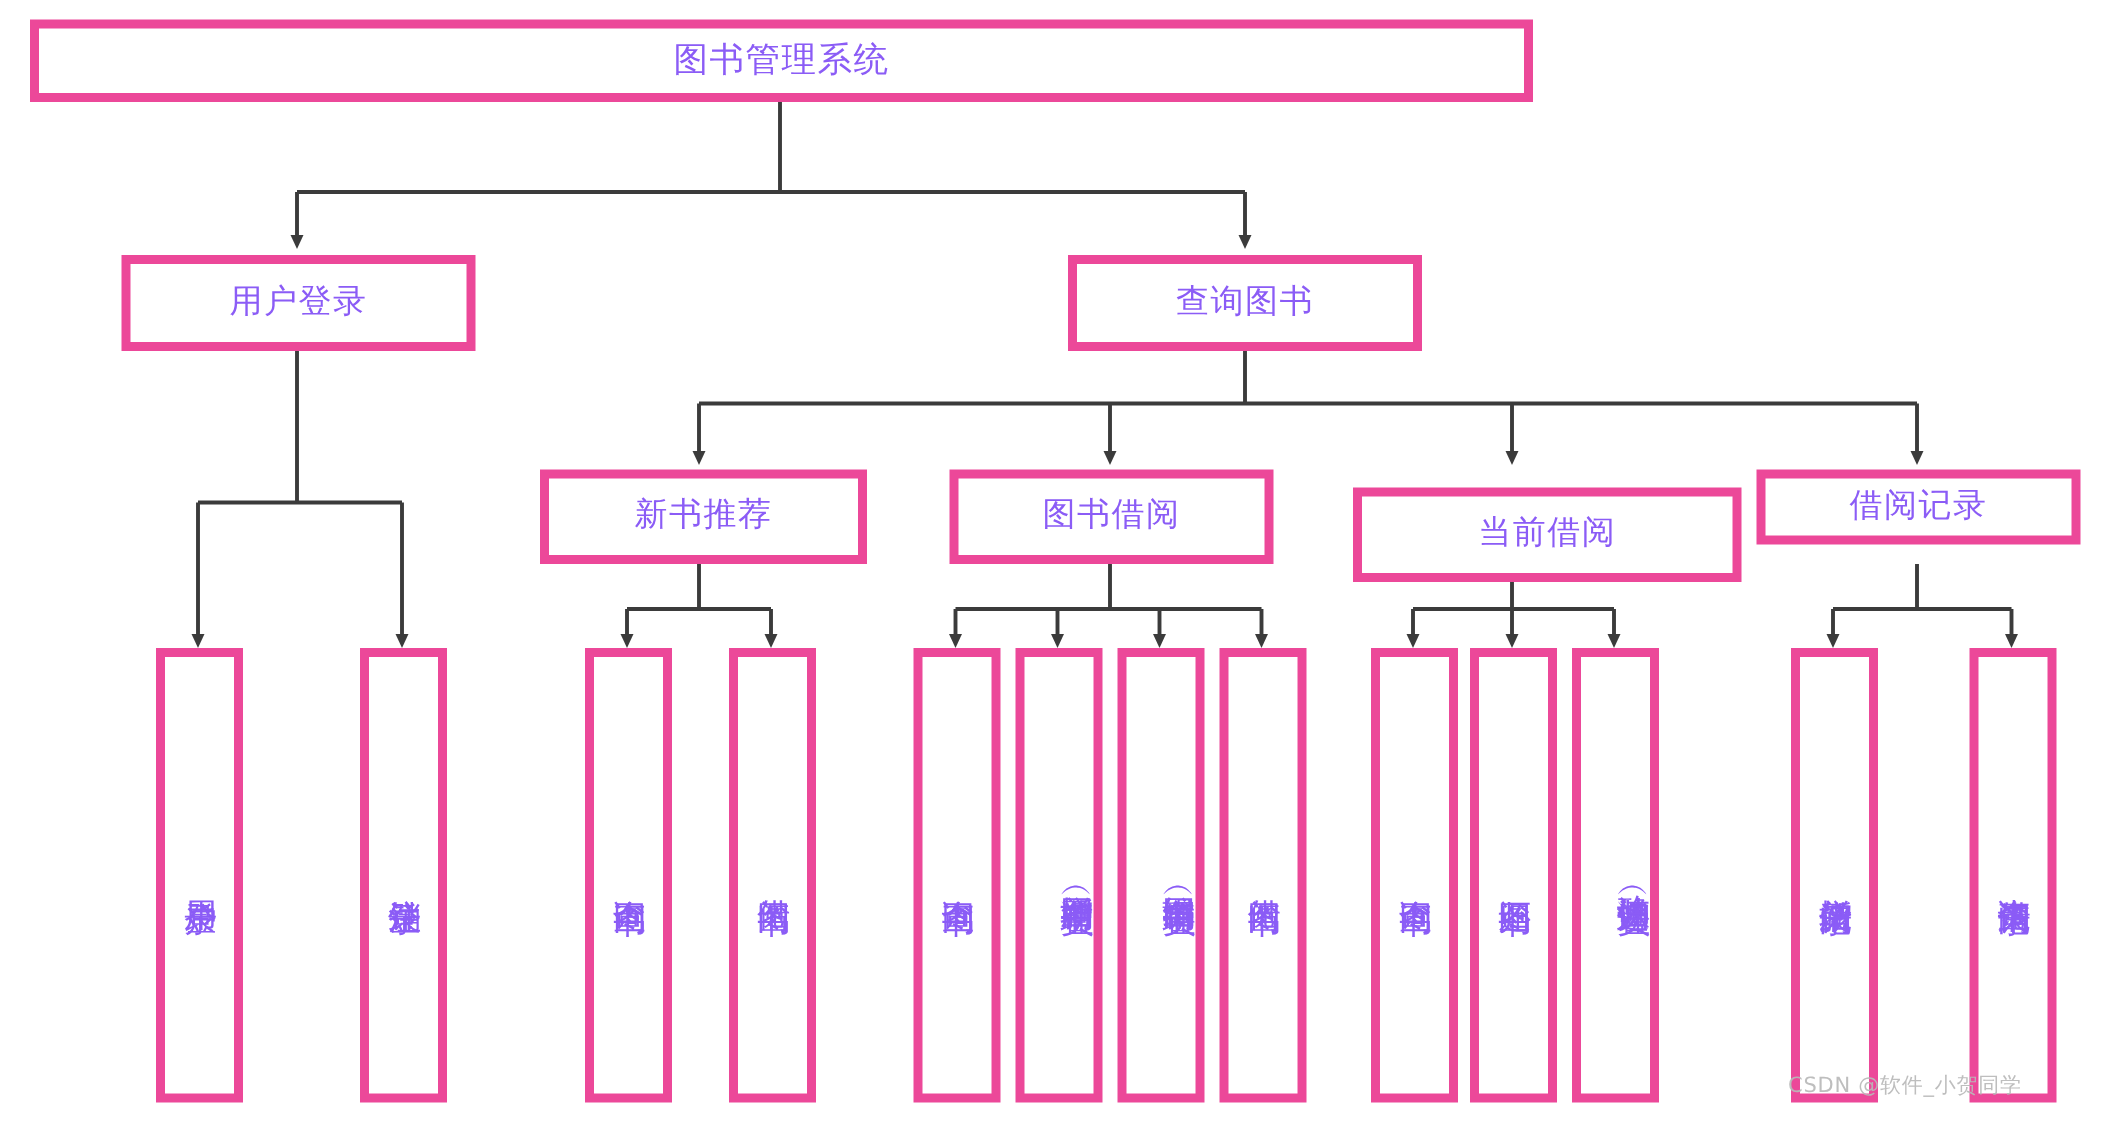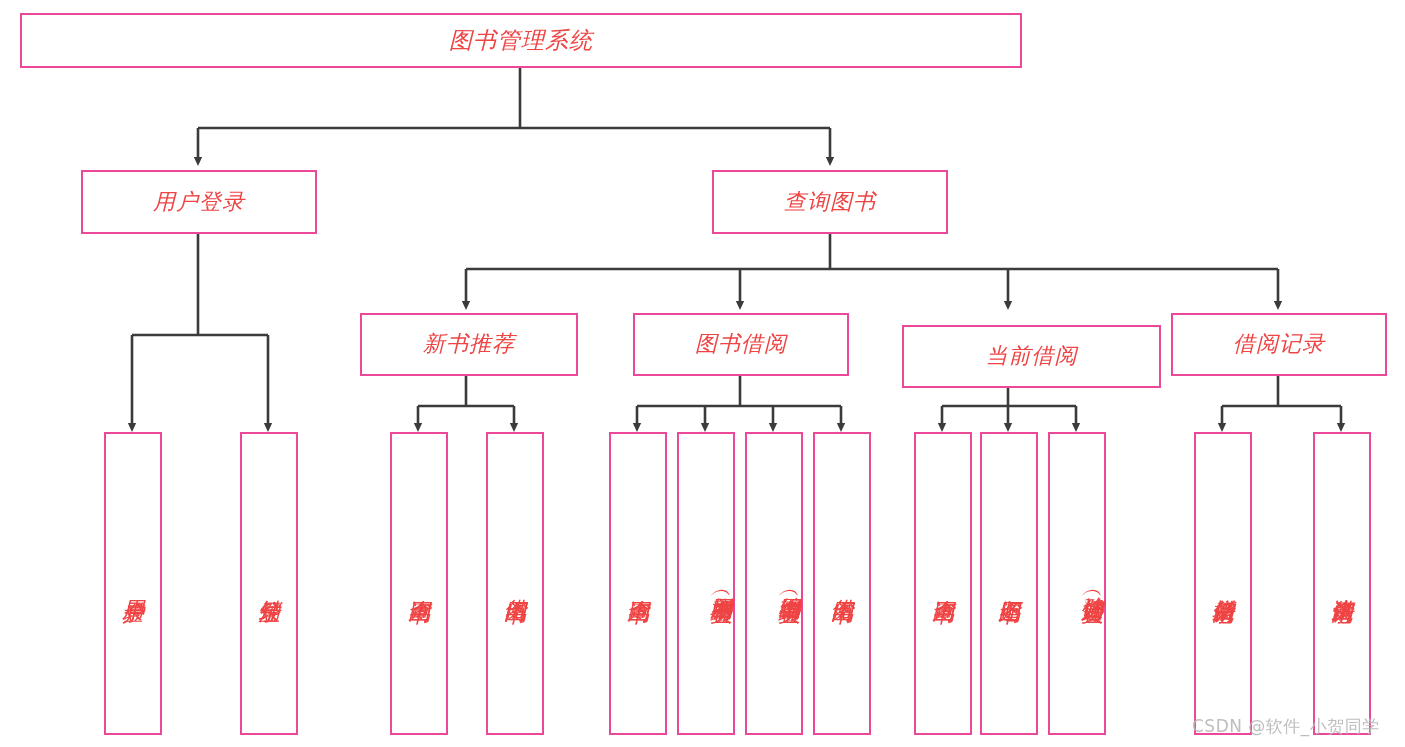--- a/index.html
+++ b/index.html
@@ -21,27 +21,26 @@
     position: absolute;
     left: 0;
     top: 0;
     width: 1405px;
     height: 747px;
     pointer-events: none;
   }
   .node {
     position: absolute;
     box-sizing: border-box;
-    border: 2px solid #ec4899;
+    border: 6px solid #ec4899;
     background: #ffffff;
     display: flex;
     align-items: center;
     justify-content: center;
-    color: #ef4444;
-    font-style: italic;
+    color: #8b5cf6;
   }
   .node-h {
     font-size: 22px;
     line-height: 1.2;
     letter-spacing: 1px;
   }
   .node-root {
     font-size: 23px;
   }
   .node-v {
@@ -54,21 +53,21 @@
     align-items: flex-start;
     justify-content: center;
     white-space: nowrap;
   }
   .node-v.center-v {
     align-items: center;
   }
   .watermark {
     position: absolute;
     color: #b9b9b9;
-    font-size: 17px;
+    font-size: 14px;
     letter-spacing: 0.5px;
     white-space: nowrap;
     opacity: 0.92;
   }
 </style>
 </head>
 <body>
 
 <div id="canvas">
 
@@ -128,21 +127,21 @@
   <div class="node node-h" style="left:81px; top:170px; width:236px; height:64px;">用户登录</div>
 
   <div class="node node-h" style="left:712px; top:170px; width:236px; height:64px;">查询图书</div>
 
   <div class="node node-h" style="left:633px; top:313px; width:216px; height:63px;">图书借阅</div>
 
   <div class="node node-h" style="left:360px; top:313px; width:218px; height:63px;">新书推荐</div>
 
   <div class="node node-h" style="left:902px; top:325px; width:259px; height:63px;">当前借阅</div>
 
-  <div class="node node-h" style="left:1171px; top:313px; width:216px; height:63px;">借阅记录</div>
+  <div class="node node-h" style="left:1171px; top:313px; width:216px; height:50px;">借阅记录</div>
 
   <div class="node node-v center-v" style="left:104px; top:432px; width:58px; height:303px;">用户登录</div>
 
   <div class="node node-v center-v" style="left:240px; top:432px; width:58px; height:303px;">注销登录</div>
 
   <div class="node node-v center-v" style="left:390px; top:432px; width:58px; height:303px;">查询图书</div>
 
   <div class="node node-v center-v" style="left:486px; top:432px; width:58px; height:303px;">借阅图书</div>
 
   <div class="node node-v center-v" style="left:609px; top:432px; width:58px; height:303px;">查询图书</div>

